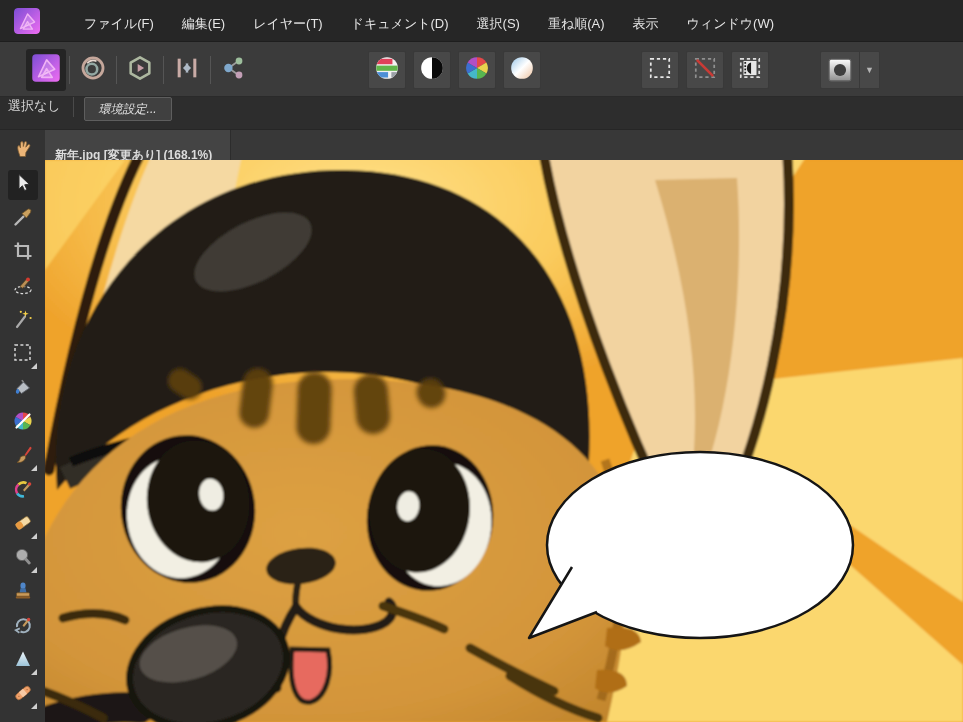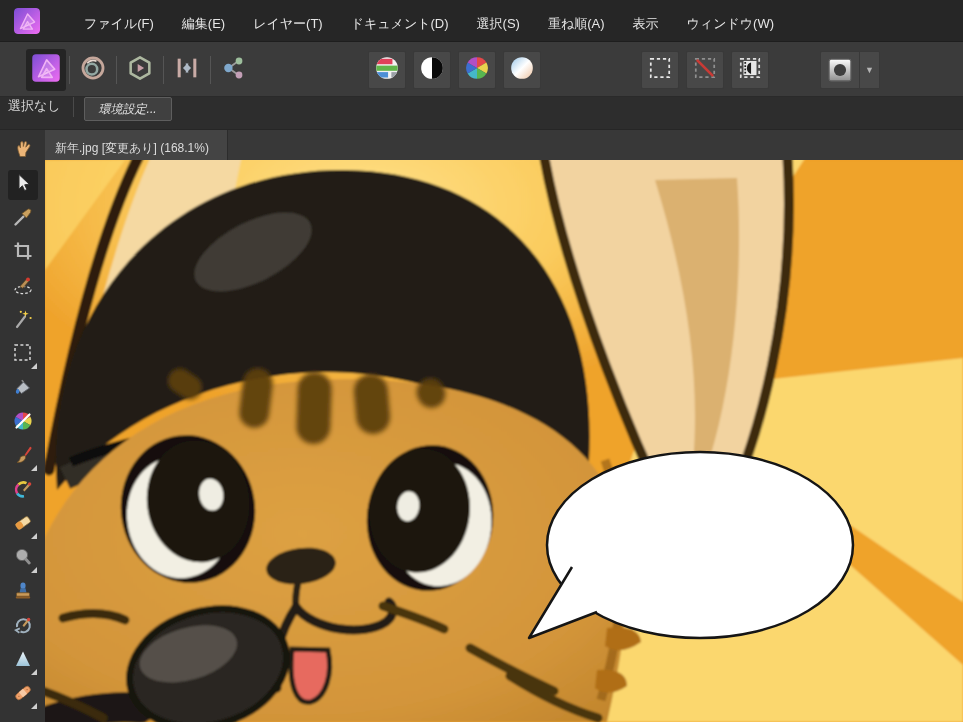--- a/index.html
+++ b/index.html
@@ -31,21 +31,21 @@
 
   
   #contextbar{left:0;top:97px;width:963px;height:33px;background:#2d2d2d;display:flex;align-items:flex-start;border-bottom:1px solid #262626;box-sizing:border-box;}
   #ctx-status{color:#d8d8d8;font-size:13px;margin-left:8px;}
   .ctx-sep{width:1px;height:20px;background:#4a4a4a;margin:0 10px 0 12px;}
   #prefs-btn{background:#404040;border:1px solid #5e5e5e;border-radius:2px;color:#e2e2e2;
              font-size:12px;padding:3px 14px;line-height:16px;font-style:italic;}
 
   
   #tabbar{left:45px;top:130px;width:918px;height:30px;background:#383838;display:flex;}
-  #doc-tab{background:#444444;height:30px;display:flex;align-items:center;padding:3px 18px 0 10px;border-right:1px solid #2c2c2c;}
+  #doc-tab{background:#444444;height:30px;display:flex;align-items:center;padding:10px 18px 0 10px;border-right:1px solid #2c2c2c;font-weight:bold;}
   #doc-tab span{color:#dcdcdc;font-size:12px;white-space:nowrap;}
 
   
   #toolcol{left:0;top:130px;width:45px;height:592px;background:#333333;}
   .tool-btn{position:absolute;left:8px;width:30px;height:30px;border-radius:3px;
             display:flex;align-items:center;justify-content:center;}
   .tool-btn.selected{background:#222222;}
   .tool-btn.fly::after{content:'';position:absolute;right:1px;bottom:1px;
       border-style:solid;border-width:0 0 6px 6px;border-color:transparent transparent #cfcfcf transparent;}
 

